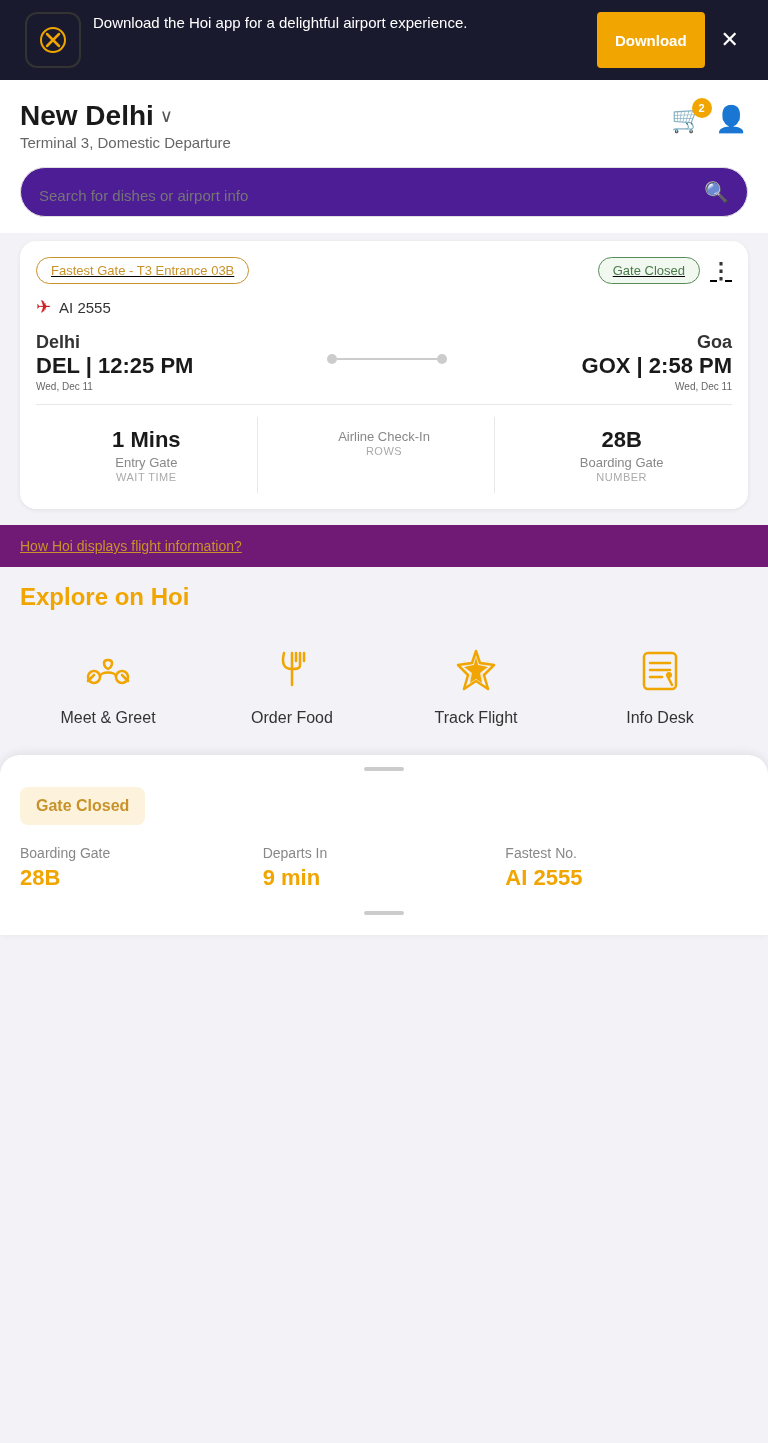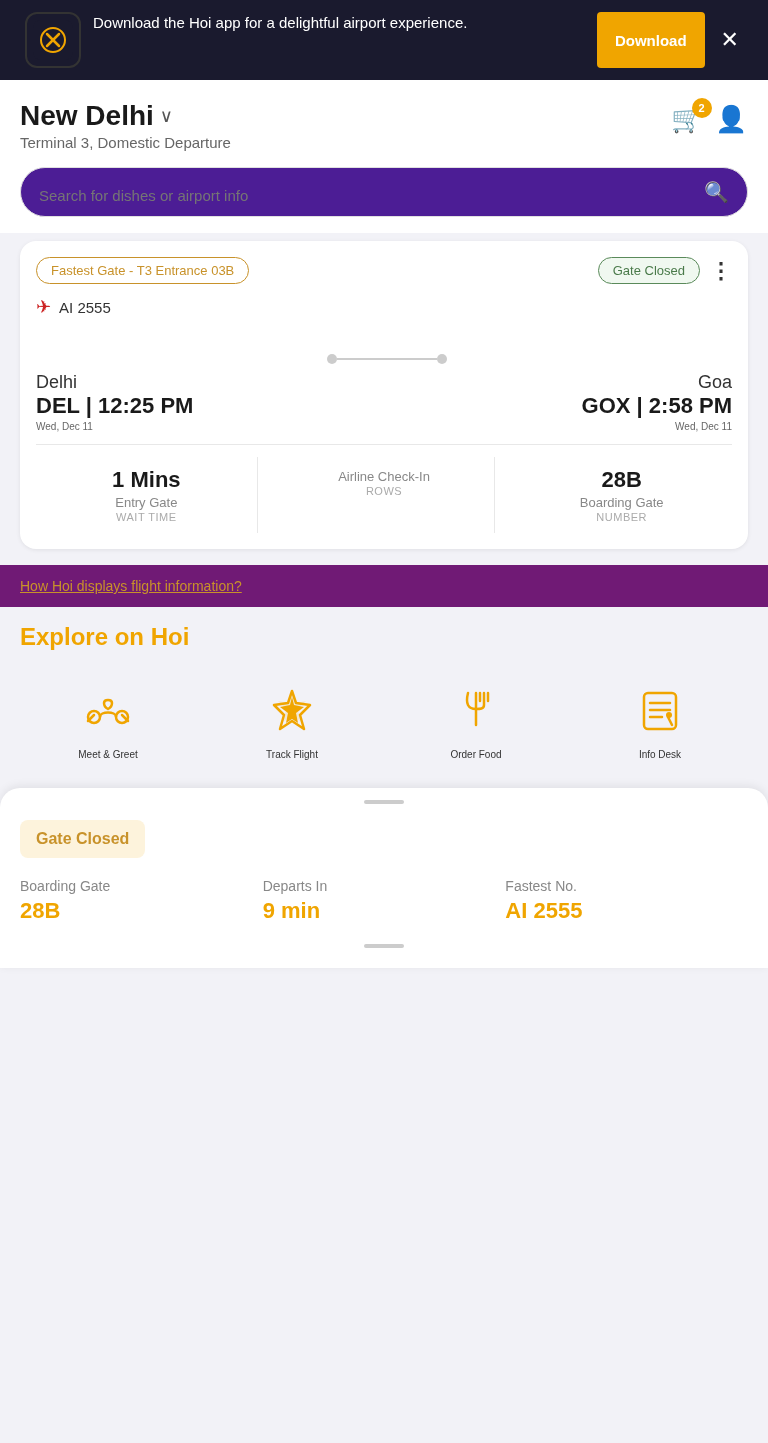--- a/index.html
+++ b/index.html
@@ -157,20 +157,21 @@
       padding: 16px;
       box-shadow: 0 1px 4px rgba(0,0,0,0.08);
     }
 
     
     .card-header {
       display: flex;
       align-items: flex-start;
       justify-content: space-between;
       margin-bottom: 12px;
+      text-decoration: underline;
     }
     .fastest-gate-badge {
       border: 1.5px solid #c8922a;
       border-radius: 20px;
       padding: 5px 14px;
       font-size: 13px;
       color: #c8922a;
       font-weight: 500;
     }
     .card-header-right {
@@ -214,22 +215,21 @@
     
     .route-row {
       display: flex;
       align-items: flex-start;
       justify-content: space-between;
       margin-bottom: 4px;
     }
     .route-city {
       font-size: 18px;
       color: #333;
-      font-weight: 400;
-      margin-top: 40px;
+      font-weight: 700;
     }
     .route-code-time {
       font-size: 22px;
       font-weight: 700;
       color: #1a1a1a;
     }
     .route-date {
       font-size: 10px;
       color: #666;
       margin-top: 2px;
@@ -342,21 +342,21 @@
       cursor: pointer;
     }
     .explore-icon {
       width: 60px;
       height: 60px;
       display: flex;
       align-items: center;
       justify-content: center;
     }
     .explore-label {
-      font-size: 10px;
+      font-size: 16px;
       color: #333;
       text-align: center;
       font-weight: 500;
     }
 
     
     .bottom-sheet {
       background: #fff;
       border-radius: 20px 20px 0 0;
       padding: 12px 20px 20px;
@@ -533,40 +533,40 @@
           <path d="M22 20 C22 16 30 16 30 20 C30 24 26 26 26 26 C26 26 22 24 22 20Z" stroke="#f0a500" stroke-width="2.5" fill="none"></path>
           <path d="M12 32 L6 38 M40 32 L46 38" stroke="#f0a500" stroke-width="2.5" stroke-linecap="round"></path>
         </svg>
       </div>
       <span class="explore-label">Meet &amp; Greet</span>
     </div>
 
     <div class="explore-item">
       <div class="explore-icon">
         <svg width="52" height="52" viewBox="0 0 52 52" fill="none">
-          <path d="M26 8 L30 20 L44 22 L34 32 L38 46 L26 38 L14 46 L18 32 L8 22 L22 20 Z" fill="none" stroke="#f0a500" stroke-width="2.5" stroke-linejoin="round"></path>
-          <path d="M20 26 L18 38 L26 32 L34 38 L32 26 L40 18 L30 20 L26 10 L22 20 L12 18 Z" fill="#f0a500" opacity="0.15"></path>
-
-          <path d="M26 14 L28 22 L38 24 L30 30 L32 40 L26 36 L20 40 L22 30 L14 24 L24 22 Z" fill="#f0a500"></path>
-        </svg>
-      </div>
-      <span class="explore-label">Track Flight</span>
-    </div>
-
-    <div class="explore-item">
-      <div class="explore-icon">
-        <svg width="52" height="52" viewBox="0 0 52 52" fill="none">
           <line x1="26" y1="10" x2="26" y2="42" stroke="#f0a500" stroke-width="2.5" stroke-linecap="round"></line>
           <path d="M18 10 C18 10 16 18 18 22 C20 26 24 26 26 26" stroke="#f0a500" stroke-width="2.5" fill="none" stroke-linecap="round"></path>
           <path d="M34 10 L34 22 C34 26 30 26 26 26" stroke="#f0a500" stroke-width="2.5" fill="none" stroke-linecap="round"></path>
           <line x1="30" y1="10" x2="30" y2="18" stroke="#f0a500" stroke-width="2.5" stroke-linecap="round"></line>
           <line x1="38" y1="10" x2="38" y2="18" stroke="#f0a500" stroke-width="2.5" stroke-linecap="round"></line>
         </svg>
       </div>
       <span class="explore-label">Order Food</span>
+    </div>
+
+    <div class="explore-item">
+      <div class="explore-icon">
+        <svg width="52" height="52" viewBox="0 0 52 52" fill="none">
+          <path d="M26 8 L30 20 L44 22 L34 32 L38 46 L26 38 L14 46 L18 32 L8 22 L22 20 Z" fill="none" stroke="#f0a500" stroke-width="2.5" stroke-linejoin="round"></path>
+          <path d="M20 26 L18 38 L26 32 L34 38 L32 26 L40 18 L30 20 L26 10 L22 20 L12 18 Z" fill="#f0a500" opacity="0.15"></path>
+
+          <path d="M26 14 L28 22 L38 24 L30 30 L32 40 L26 36 L20 40 L22 30 L14 24 L24 22 Z" fill="#f0a500"></path>
+        </svg>
+      </div>
+      <span class="explore-label">Track Flight</span>
     </div>
 
     <div class="explore-item">
       <div class="explore-icon">
         <svg width="52" height="52" viewBox="0 0 52 52" fill="none">
           <rect x="10" y="10" width="32" height="36" rx="4" stroke="#f0a500" stroke-width="2.5" fill="none"></rect>
           <line x1="16" y1="20" x2="36" y2="20" stroke="#f0a500" stroke-width="2.5" stroke-linecap="round"></line>
           <line x1="16" y1="27" x2="36" y2="27" stroke="#f0a500" stroke-width="2.5" stroke-linecap="round"></line>
           <line x1="16" y1="34" x2="28" y2="34" stroke="#f0a500" stroke-width="2.5" stroke-linecap="round"></line>
           <path d="M34 34 L38 42" stroke="#f0a500" stroke-width="2.5" stroke-linecap="round"></path>

